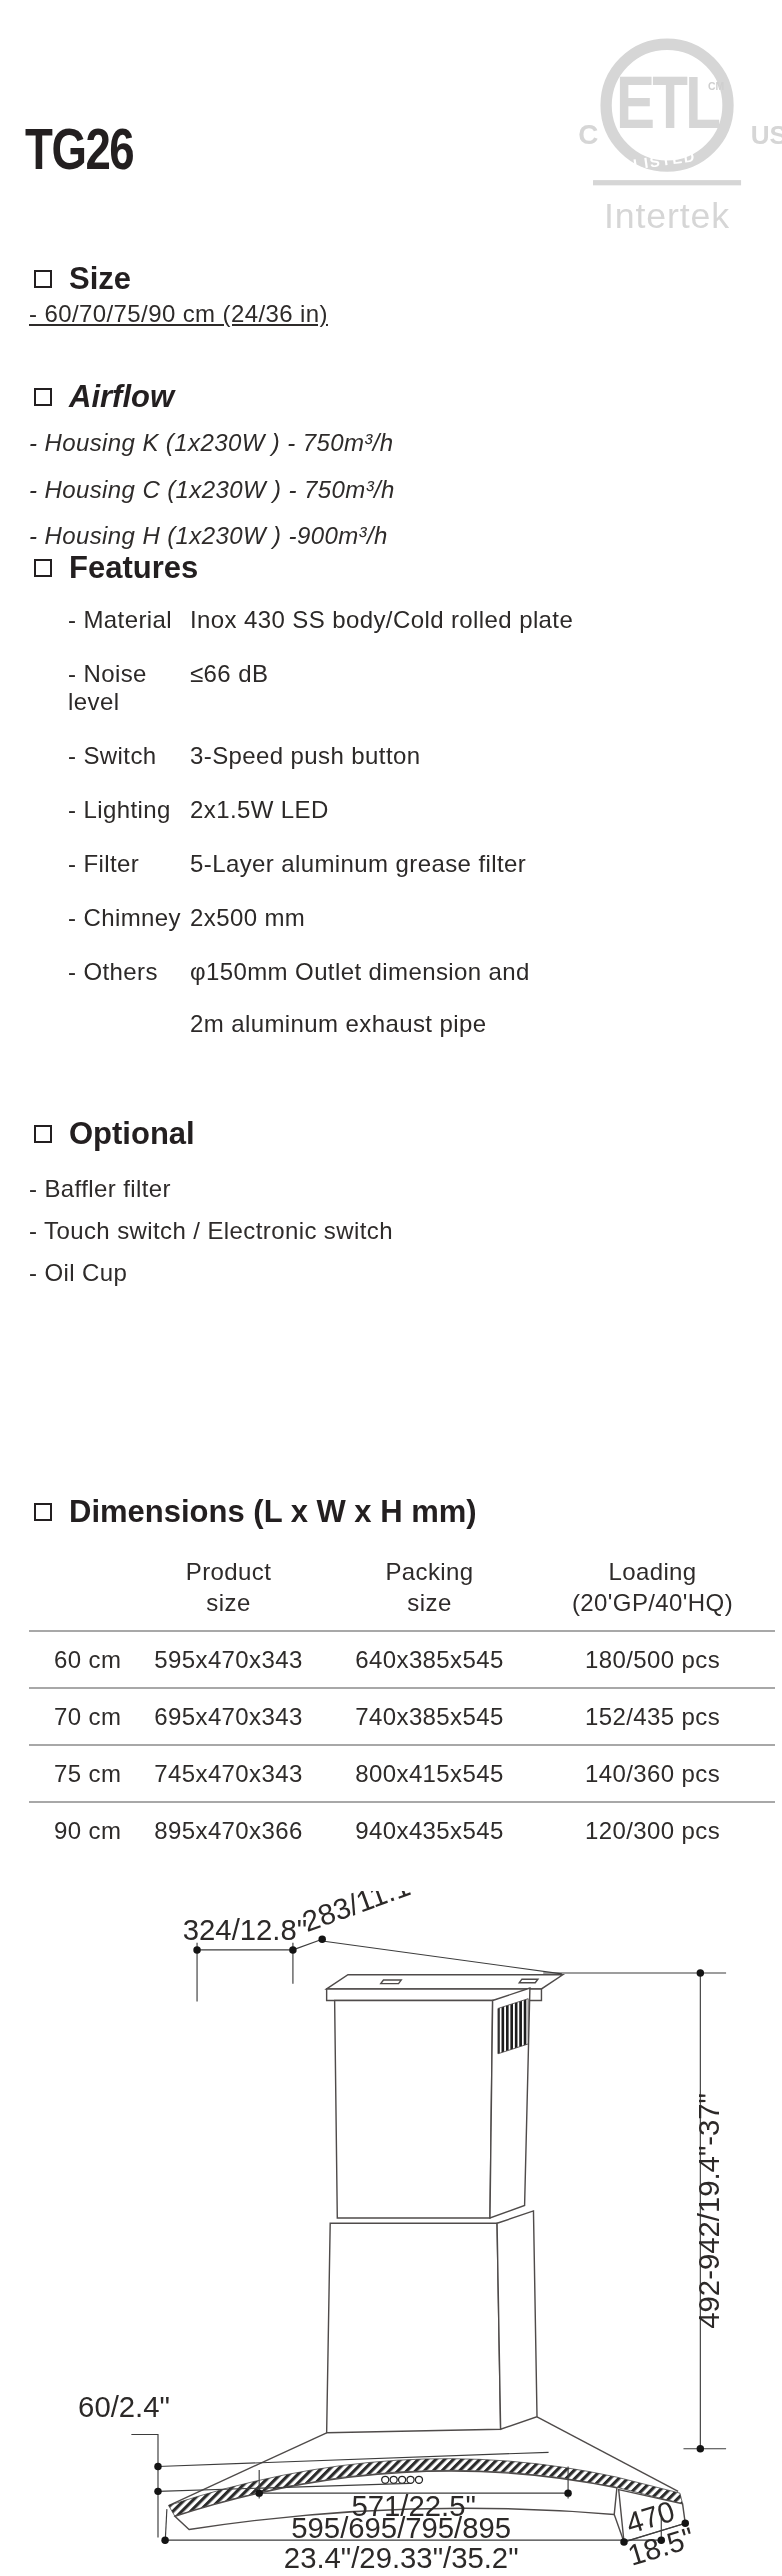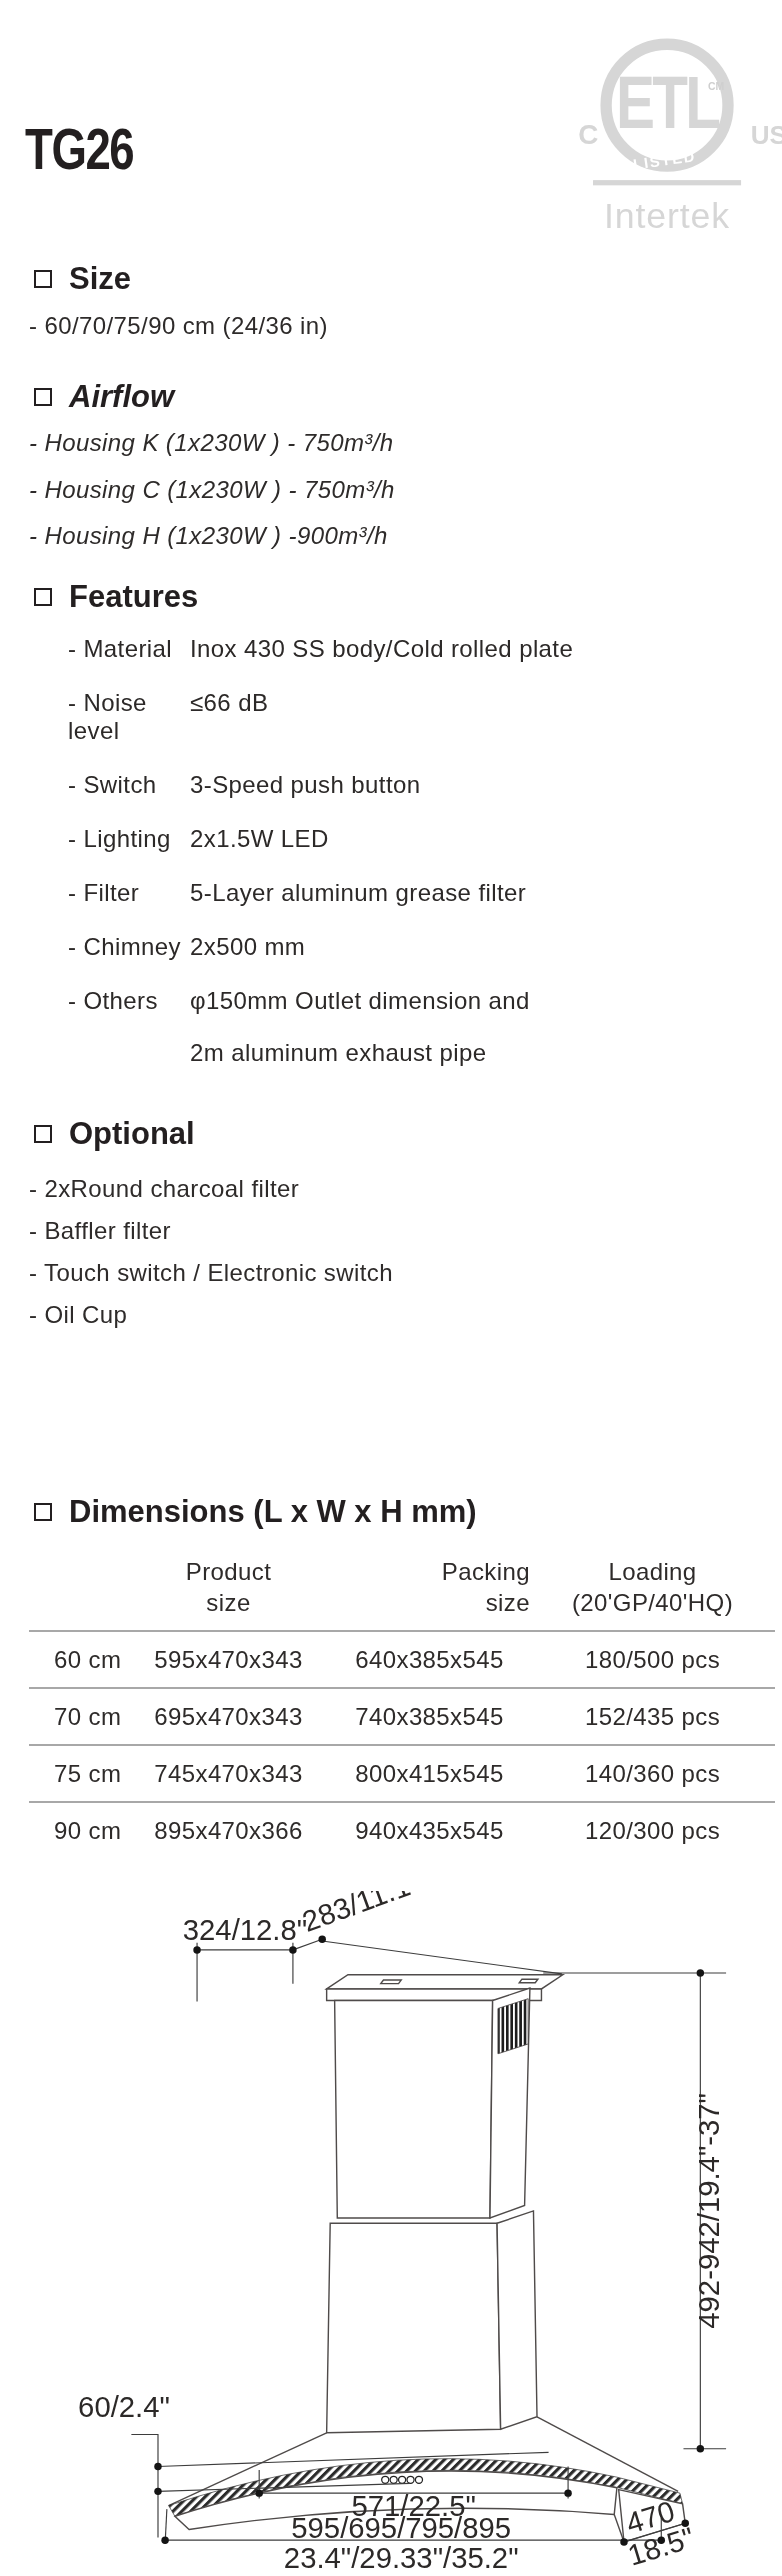--- a/index.html
+++ b/index.html
@@ -10,21 +10,21 @@
          letter-spacing:-1.8px;transform:scaleX(.8);transform-origin:left center;}
   
   .logo{position:absolute;left:573px;top:36px;width:209px;height:209px;}
   
   .sec{position:absolute;left:0;width:782px;}
   .sec-head{display:flex;align-items:center;padding-left:34px;}
   .sq{width:14px;height:14px;border:2.7px solid #231f20;margin-right:17px;flex:0 0 auto;}
   .sec-head h2{margin:0;font-size:31px;font-weight:700;color:#231f20;letter-spacing:0;}
   .items{padding-left:29px;font-size:24px;letter-spacing:0.4px;color:#2e2b2a;}
   .items div{white-space:nowrap;}
-  #sec-size .items{margin-top:15px;}
+  #sec-size .items{margin-top:3px;text-decoration:underline;}
   #sec-airflow .items{margin-top:14px;}
   #sec-airflow .items div{margin-bottom:18.6px;}
   #sec-optional .items{margin-top:23px;}
   #sec-optional .items div{margin-bottom:14px;}
   
   .feat{margin-top:19.5px;padding-left:27px;font-size:24px;letter-spacing:0.4px;}
   .feat-row{display:grid;grid-template-columns:122px 1fr;margin-bottom:26px;margin-left:41px;}
   .feat-line2{margin-top:24px;}
   .feat-line2:empty{display:none;}
   
@@ -76,21 +76,21 @@
       <h2>Airflow</h2>
     </div>
     <div class="items">
 
     <div>- Housing K (1x230W ) - 750m³/h</div>
         <div>- Housing C (1x230W ) - 750m³/h</div>
         <div>- Housing H (1x230W ) -900m³/h</div>
       </div>
   </div>
 
-  <div class="sec" id="sec-features" style="top:579px;">
+  <div class="sec" id="sec-features" style="top:550px;">
     <div class="sec-head">
       <span class="sq"></span>
       <h2>Features</h2>
     </div>
     <div class="feat">
 
         <div class="feat-row">
           <div>- Material</div>
           <div>
             <div>Inox 430 SS body/Cold rolled plate</div>
@@ -148,21 +148,20 @@
       </div>
   </div>
 
   <div class="sec" id="sec-optional" style="top:1116px;">
     <div class="sec-head">
       <span class="sq"></span>
       <h2>Optional</h2>
     </div>
     <div class="items">
 
-    <div>- 2xRound charcoal filter</div>
         <div>- Baffler filter</div>
         <div>- Touch switch / Electronic switch</div>
         <div>- Oil Cup</div>
       </div>
   </div>
 
   <div class="sec" id="sec-dimensions" style="top:1494px;">
     <div class="sec-head">
       <span class="sq"></span>
       <h2>Dimensions (L x W x H mm)</h2>
@@ -170,21 +169,21 @@
   </div>
 
   <table class="dimtable">
     <thead>
       <tr>
         <th style="width:99px;"></th>
         <th style="width:201px;">
           <div>Product</div>
           <div>size</div>
         </th>
-        <th style="width:201px;text-align:right;">
+        <th style="width:201px;">
           <div>Packing</div>
           <div>size</div>
         </th>
         <th>
           <div>Loading</div>
           <div>(20'GP/40'HQ)</div>
         </th>
       </tr>
     </thead>
     <tbody>

